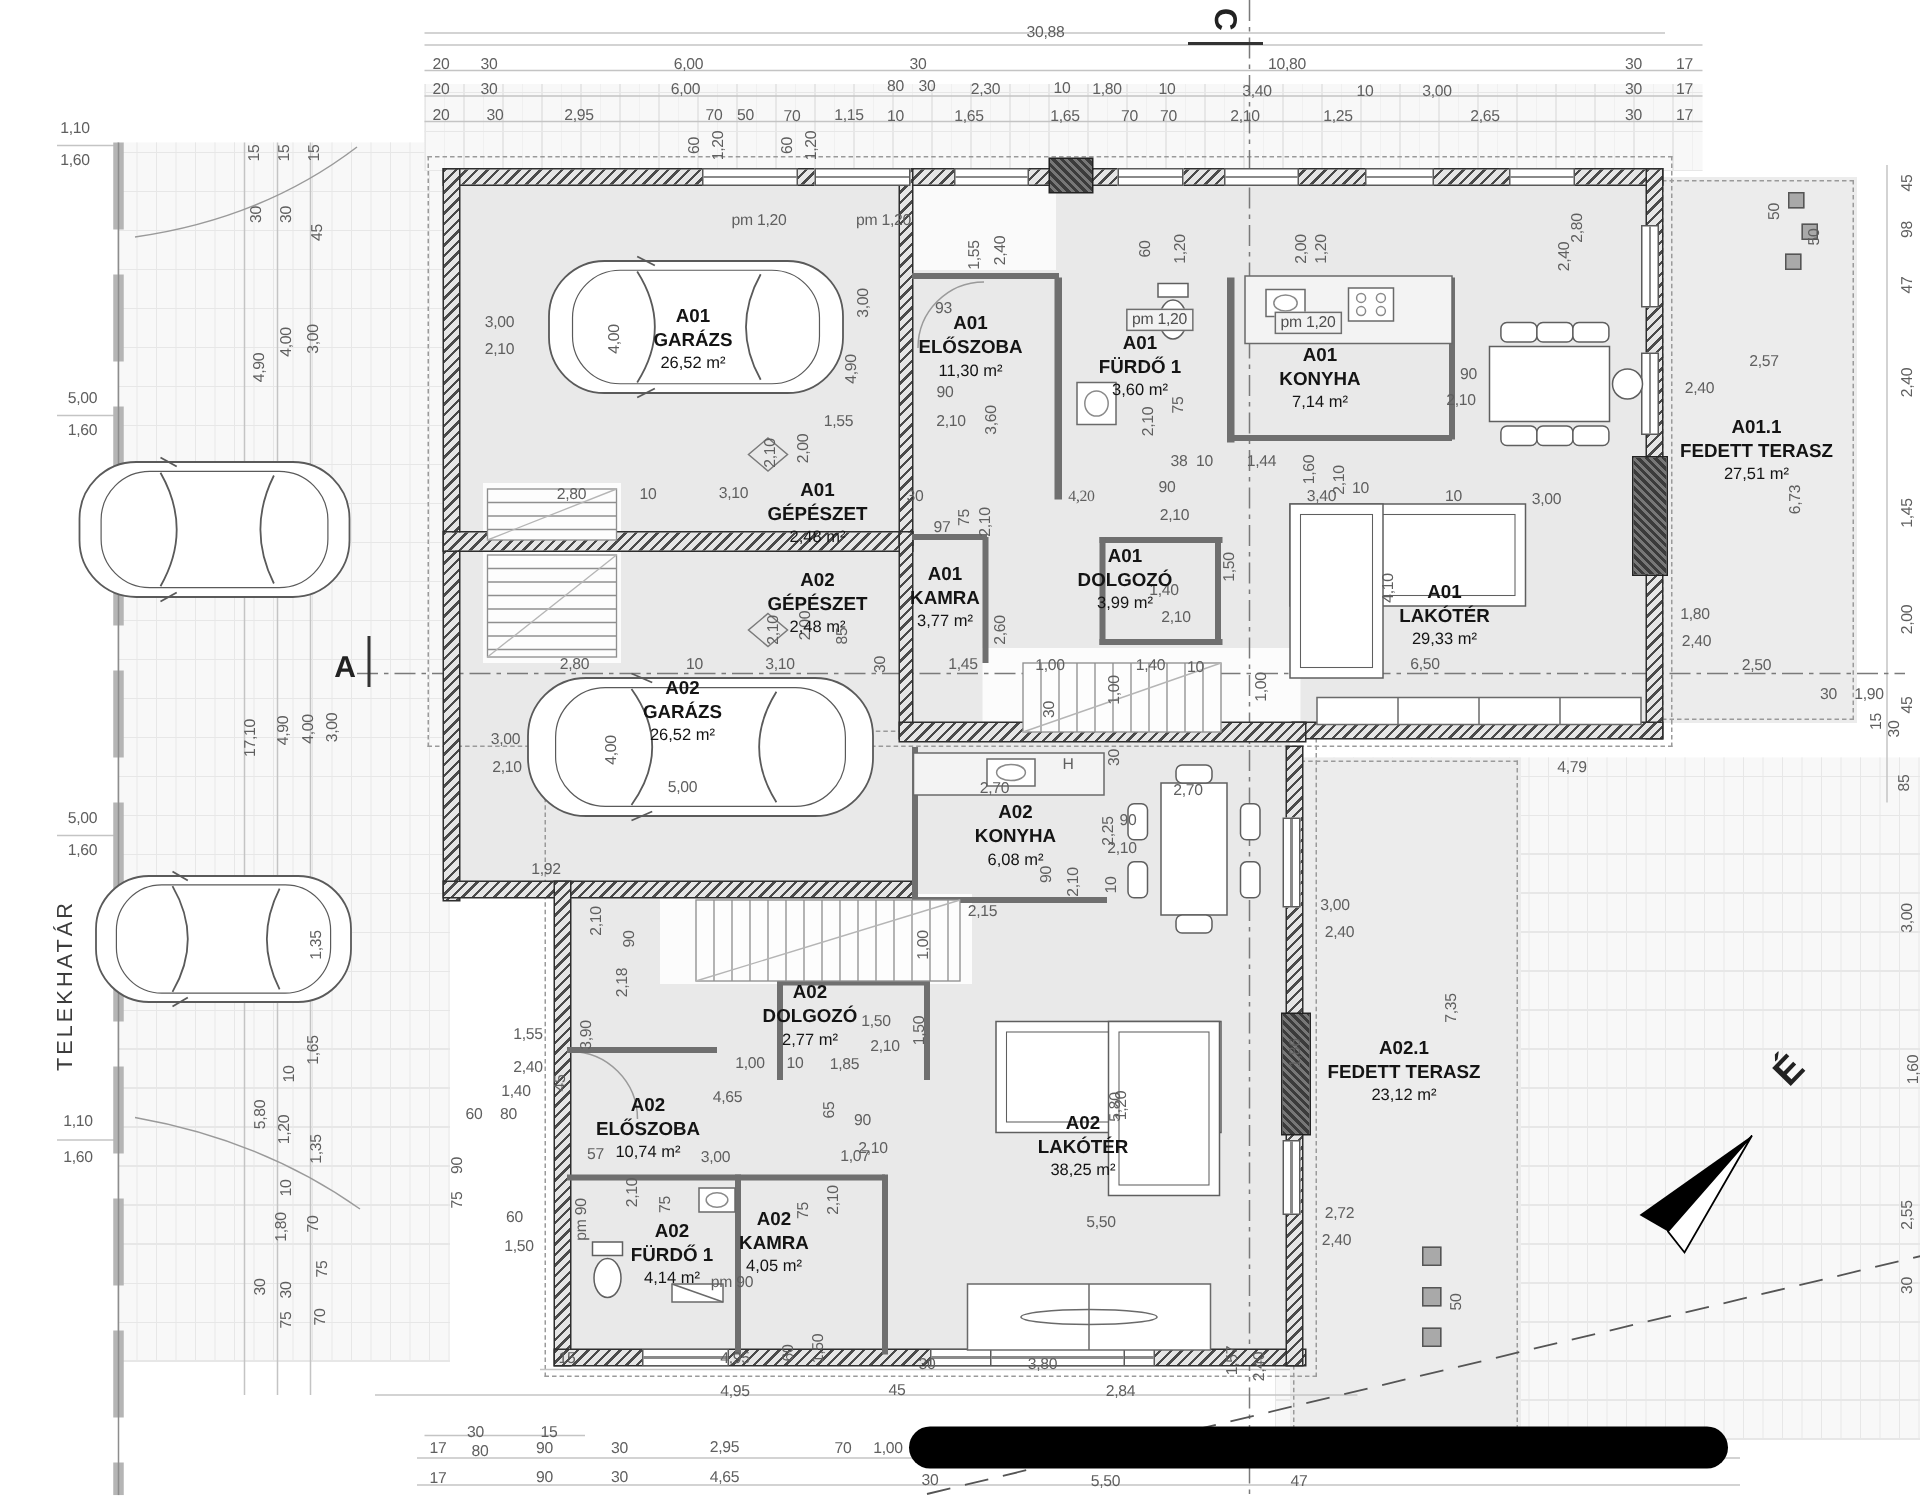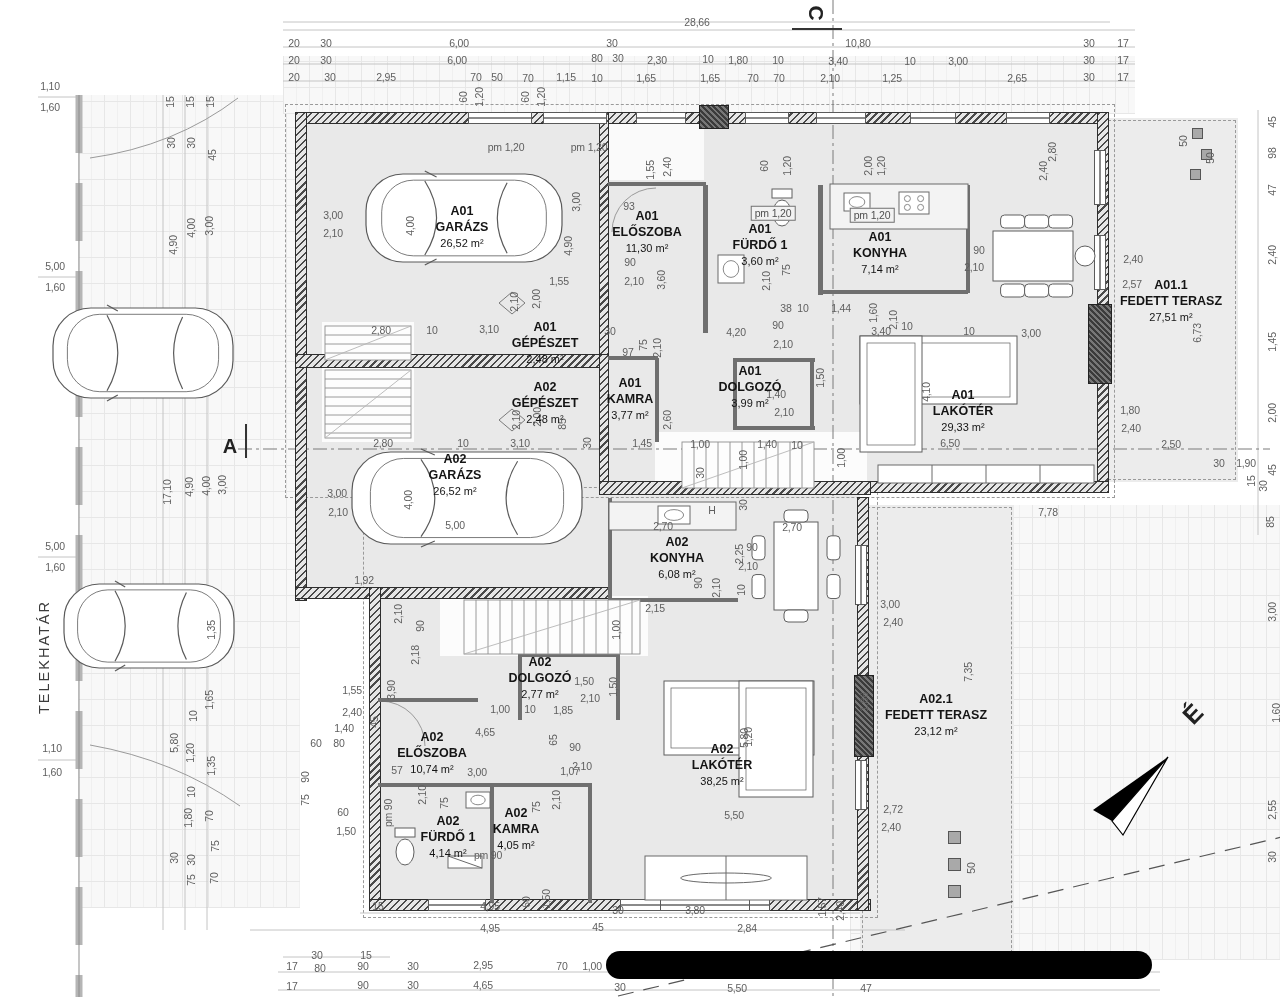--- a/index.html
+++ b/index.html
@@ -311,21 +311,21 @@
         <line x1="448" y1="856" x2="482" y2="868"></line>
       </g>
       <polygon points="512,292 525,303 512,314 499,303" fill="none" stroke="#7a7a7a"></polygon>
       <polygon points="512,409 525,420 512,431 499,420" fill="none" stroke="#7a7a7a"></polygon>
       <g>
         <polygon points="1168,757 1093,810 1112,821" fill="#000"></polygon>
         <polygon points="1168,757 1112,821 1123,835" fill="#fff" stroke="#000" stroke-width="1.2"></polygon>
       </g>
     </svg>
   <div id="layer-dims">
-      <div class="dim" style="left: 697px; top: 22px;">28,66</div>
+      <div class="dim" style="left: 697px; top: 22px;">30,88</div>
       <div class="dim" style="left: 858px; top: 43px;">10,80</div>
       <div class="dim" style="left: 294px; top: 43px;">20</div>
       <div class="dim" style="left: 326px; top: 43px;">30</div>
       <div class="dim" style="left: 459px; top: 43px;">6,00</div>
       <div class="dim" style="left: 612px; top: 43px;">30</div>
       <div class="dim" style="left: 1089px; top: 43px;">30</div>
       <div class="dim" style="left: 1123px; top: 43px;">17</div>
       <div class="dim" style="left: 294px; top: 60px;">20</div>
       <div class="dim" style="left: 326px; top: 60px;">30</div>
       <div class="dim" style="left: 457px; top: 60px;">6,00</div>
@@ -347,21 +347,21 @@
       <div class="dim" style="left: 497px; top: 77px;">50</div>
       <div class="dim" style="left: 528px; top: 78px;">70</div>
       <div class="dim" style="left: 566px; top: 77px;">1,15</div>
       <div class="dim" style="left: 597px; top: 78px;">10</div>
       <div class="dim" style="left: 646px; top: 78px;">1,65</div>
       <div class="dim" style="left: 710px; top: 78px;">1,65</div>
       <div class="dim" style="left: 753px; top: 78px;">70</div>
       <div class="dim" style="left: 779px; top: 78px;">70</div>
       <div class="dim" style="left: 830px; top: 78px;">2,10</div>
       <div class="dim" style="left: 892px; top: 78px;">1,25</div>
-      <div class="dim" style="left: 1017px; top: 78px;">2,65</div>
+      <div class="dim" style="left: 990px; top: 78px;">2,65</div>
       <div class="dim" style="left: 1089px; top: 77px;">30</div>
       <div class="dim" style="left: 1123px; top: 77px;">17</div>
       <div class="dim" style="left: 506px; top: 147px;">pm 1,20</div>
       <div class="dim" style="left: 589px; top: 147px;">pm 1,20</div>
       <div class="dim rot" style="left: 463px; top: 97px;">60</div>
       <div class="dim rot" style="left: 479px; top: 97px;">1,20</div>
       <div class="dim rot" style="left: 525px; top: 97px;">60</div>
       <div class="dim rot" style="left: 541px; top: 97px;">1,20</div>
       <div class="dim" style="left: 629px; top: 206px;">93</div>
       <div class="dim rot" style="left: 650px; top: 170px;">1,55</div>
@@ -434,21 +434,21 @@
       <div class="dim" style="left: 520px; top: 443px;">3,10</div>
       <div class="dim rot" style="left: 587px; top: 443px;">30</div>
       <div class="dim" style="left: 642px; top: 443px;">1,45</div>
       <div class="dim" style="left: 630px; top: 262px;">90</div>
       <div class="dim" style="left: 634px; top: 281px;">2,10</div>
       <div class="dim rot" style="left: 661px; top: 280px;">3,60</div>
       <div class="dim" style="left: 628px; top: 352px;">97</div>
       <div class="dim rot" style="left: 643px; top: 345px;">75</div>
       <div class="dim rot" style="left: 657px; top: 348px;">2,10</div>
       <div class="dim" style="left: 610px; top: 331px;">30</div>
-      <div class="dim" style="left: 736px; top: 332px;">4,20</div>
+      <div class="dim" style="left: 721px; top: 332px; font-family: Liberation Serif, serif;">4,20</div>
       <div class="dim" style="left: 778px; top: 325px;">90</div>
       <div class="dim" style="left: 783px; top: 344px;">2,10</div>
       <div class="dim" style="left: 786px; top: 308px;">38</div>
       <div class="dim" style="left: 803px; top: 308px;">10</div>
       <div class="dim" style="left: 841px; top: 308px;">1,44</div>
       <div class="dim rot" style="left: 873px; top: 313px;">1,60</div>
       <div class="dim" style="left: 881px; top: 331px;">3,40</div>
       <div class="dim rot" style="left: 893px; top: 320px;">2,10</div>
       <div class="dim" style="left: 907px; top: 326px;">10</div>
       <div class="dim rot" style="left: 786px; top: 270px;">75</div>
@@ -458,33 +458,33 @@
       <div class="dim rot" style="left: 700px; top: 473px;">30</div>
       <div class="dim" style="left: 767px; top: 444px;">1,40</div>
       <div class="dim" style="left: 797px; top: 445px;">10</div>
       <div class="dim" style="left: 776px; top: 394px;">1,40</div>
       <div class="dim" style="left: 784px; top: 412px;">2,10</div>
       <div class="dim rot" style="left: 820px; top: 378px;">1,50</div>
       <div class="dim rot" style="left: 841px; top: 458px;">1,00</div>
       <div class="dim rot" style="left: 743px; top: 460px;">1,00</div>
       <div class="dim" style="left: 979px; top: 250px;">90</div>
       <div class="dim" style="left: 974px; top: 267px;">2,10</div>
-      <div class="dim" style="left: 1132px; top: 241px; margin-top: 43px;">2,57</div>
+      <div class="dim" style="left: 1176px; top: 241px;">2,57</div>
       <div class="dim" style="left: 1133px; top: 259px;">2,40</div>
       <div class="dim" style="left: 969px; top: 331px;">10</div>
       <div class="dim" style="left: 1031px; top: 333px;">3,00</div>
       <div class="dim rot" style="left: 926px; top: 392px;">4,10</div>
       <div class="dim" style="left: 950px; top: 443px;">6,50</div>
       <div class="dim" style="left: 1130px; top: 410px;">1,80</div>
       <div class="dim" style="left: 1131px; top: 428px;">2,40</div>
       <div class="dim" style="left: 1171px; top: 444px;">2,50</div>
       <div class="dim" style="left: 1219px; top: 463px;">30</div>
       <div class="dim" style="left: 1246px; top: 463px;">1,90</div>
       <div class="dim rot" style="left: 1197px; top: 333px;">6,73</div>
-      <div class="dim" style="left: 1048px; top: 512px;">7,78</div>
+      <div class="dim" style="left: 1048px; top: 512px;">4,79</div>
       <div class="dim rot" style="left: 1272px; top: 122px;">45</div>
       <div class="dim rot" style="left: 1272px; top: 153px;">98</div>
       <div class="dim rot" style="left: 1272px; top: 190px;">47</div>
       <div class="dim rot" style="left: 1272px; top: 255px;">2,40</div>
       <div class="dim rot" style="left: 1272px; top: 342px;">1,45</div>
       <div class="dim rot" style="left: 1272px; top: 413px;">2,00</div>
       <div class="dim rot" style="left: 1272px; top: 470px;">45</div>
       <div class="dim rot" style="left: 1251px; top: 481px;">15</div>
       <div class="dim rot" style="left: 1263px; top: 486px;">30</div>
       <div class="dim rot" style="left: 1270px; top: 522px;">85</div>

